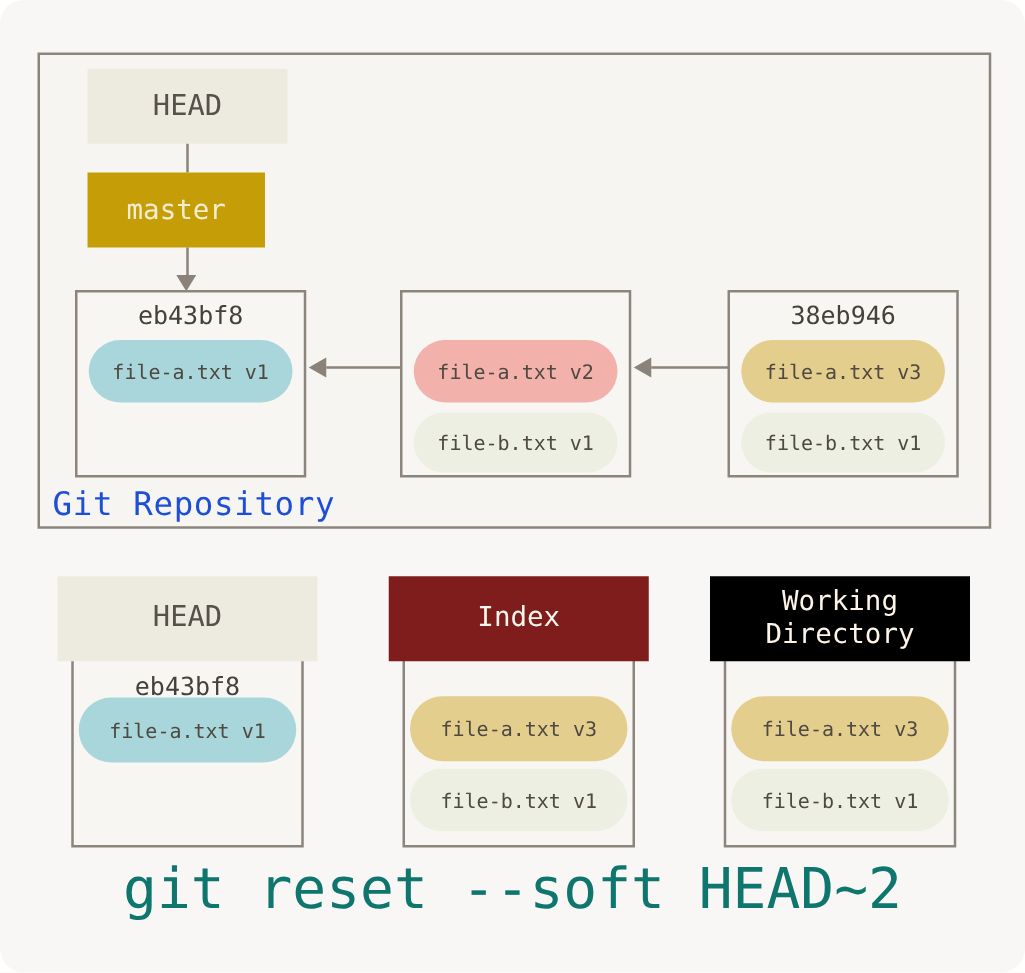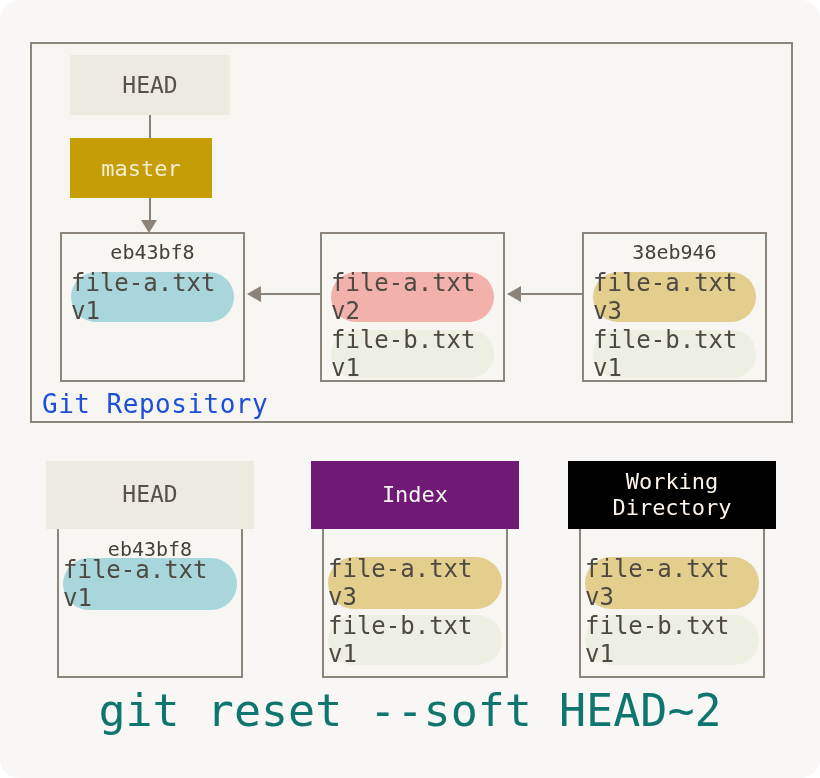--- a/index.html
+++ b/index.html
@@ -47,21 +47,21 @@
   .commit-2 { left:288px; }
   .commit-3 { left:550px; }
   .hash {
     position:absolute; top:6px; left:0; width:100%;
     text-align:center; font-size:20px; color:#454039;
   }
   .pill {
     position:absolute; left:9px; right:9px; height:50px;
     border-radius:25px;
     display:flex; align-items:center; justify-content:center;
-    font-size:24px; color:#4e4941;
+    font-size:16px; color:#4e4941;
   }
   .pill-a { top:38px; }
   .pill-b { top:96px; height:48px; border-radius:24px; }
   
   .hline { position:absolute; height:2px; background:#8b8279; }
   .arrow-left {
     position:absolute; width:0; height:0;
     border-top:8px solid transparent; border-bottom:8px solid transparent;
     border-right:14px solid #8b8279;
   }
@@ -135,21 +135,21 @@
 
     <div class="repo-label">Git Repository</div>
   </section>
 
   <div class="area-header hd-header" style="background: rgb(237, 235, 224); color: rgb(86, 81, 74);">HEAD</div>
   <div class="area-box hd-box">
     <div class="hash">eb43bf8</div>
     <div class="pill bpill-a" style="background: rgb(168, 214, 218);">file-a.txt v1</div>
   </div>
 
-  <div class="area-header ix-header" style="background: #701a75; color: rgb(242, 245, 236);">Index</div>
+  <div class="area-header ix-header" style="background: #7f1d1d; color: rgb(242, 245, 236);">Index</div>
   <div class="area-box ix-box">
     <div class="pill bpill-a" style="background: rgb(228, 206, 141);">file-a.txt v3</div>
     <div class="pill bpill-b" style="background: rgb(237, 239, 227);">file-b.txt v1</div>
   </div>
 
   <div class="area-header wd-header" style="background: #000000; color: rgb(253, 243, 233);">Working Directory</div>
   <div class="area-box wd-box">
     <div class="pill bpill-a" style="background: rgb(228, 206, 141);">file-a.txt v3</div>
     <div class="pill bpill-b" style="background: rgb(237, 239, 227);">file-b.txt v1</div>
   </div>

